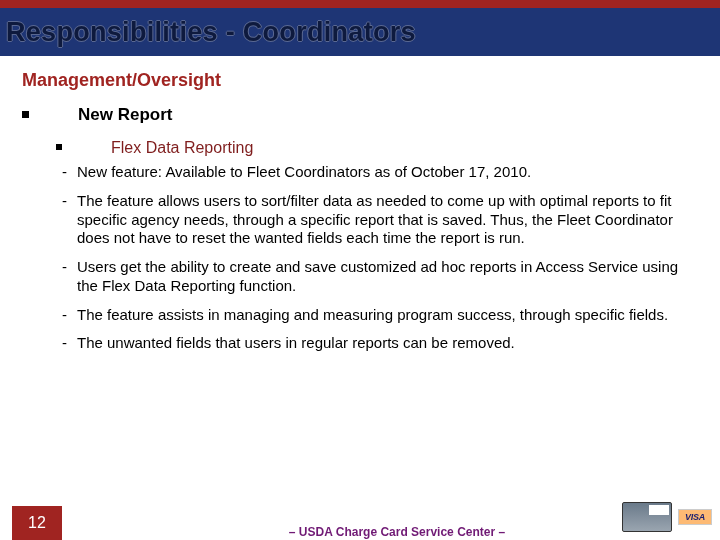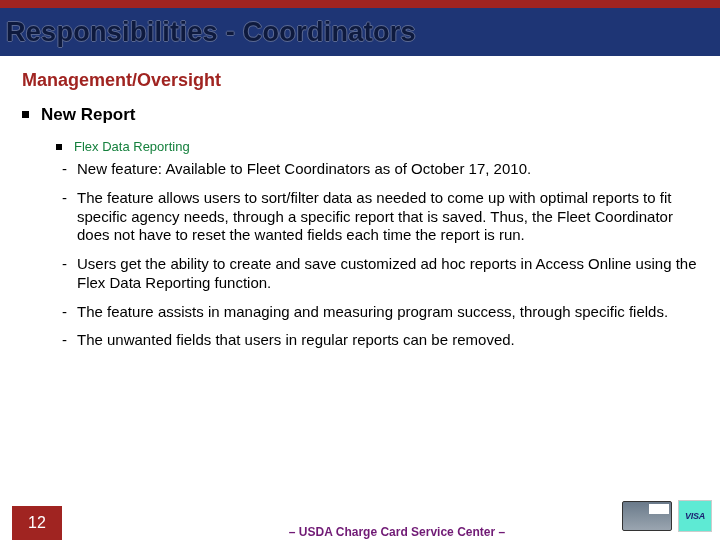--- a/index.html
+++ b/index.html
@@ -3,37 +3,37 @@
 <meta charset="utf-8">
 <style>
   * { box-sizing: border-box; margin: 0; padding: 0; }
   html, body { width: 720px; height: 540px; font-family: Arial, Helvetica, sans-serif; background: #fff; overflow: hidden; }
   .slide { position: relative; width: 720px; height: 540px; border-radius: 30px; }
   .topbar { width: 100%; height: 8px; background: #a02421; }
   .titlebar { width: 100%; height: 48px; background: #1e3575; display: flex; align-items: center; padding-left: 6px; }
   .title { font-size: 27px; font-weight: bold; color: #0e1a3e; text-shadow: 1px 0 0 #5a6891, -1px 0 0 #5a6891, 0 1px 0 #5a6891, 0 -1px 0 #5a6891; letter-spacing: 0.3px; }
   .content { padding: 14px 22px 0 22px; }
   .section { font-size: 18px; font-weight: bold; color: #a02421; margin-bottom: 14px; }
-  .bullet-row { display: flex; align-items: flex-start; }
+  .bullet-row { display: flex; align-items: flex-start; gap: 37px; }
   .square { width: 7px; height: 7px; background: #000; display: inline-block; margin-top: 6px; margin-right: 12px; flex-shrink: 0; }
   .square-sm { width: 6px; height: 6px; margin-top: 5px; margin-right: 12px; }
   .l1 { font-size: 17px; font-weight: bold; color: #000; margin-bottom: 14px; }
   .l2-wrap { margin-left: 34px; margin-bottom: 6px; }
-  .l2 { font-size: 13px; color: #15803d; }
+  .l2 { font-size: 16px; color: #7f1d1d; }
   .l3-list { margin-left: 40px; }
   .l3-row { display: flex; align-items: flex-start; margin-bottom: 10px; }
   .dash { color: #000; font-size: 15px; margin-right: 10px; margin-top: 0; flex-shrink: 0; line-height: 1.25; }
   .l3 { font-size: 15px; color: #000; line-height: 1.25; }
   .footer { position: absolute; bottom: 0; left: 12px; width: 100%; height: 34px; display: flex; align-items: flex-end; }
   .pagebox { width: 50px; height: 34px; background: #a02421; color: #fff; display: flex; align-items: center; justify-content: center; font-size: 16px; }
   .footer-center { flex: 1; text-align: center; font-size: 12px; font-weight: bold; color: #701a75; line-height: 1.25; }
   .logos { position: absolute; right: 8px; bottom: 8px; display: flex; align-items: center; gap: 6px; }
   .logo-card { width: 50px; height: 30px; background: linear-gradient(#6a7a8a, #9aa5b0); border: 1px solid #333; border-radius: 2px; position: relative; }
   .logo-card::after { content: ""; position: absolute; right: 2px; top: 2px; width: 20px; height: 10px; background: #fff; }
-  .logo-visa { width: 34px; height: 32px; background: #5eead4; display: flex; align-items: center; justify-content: center; font-size: 9px; font-weight: bold; font-style: italic; color: #1a1f71; border: 1px solid #ccc; letter-spacing: -0.3px; }
+  .logo-visa { width: 34px; height: 16px; background: #fdba74; display: flex; align-items: center; justify-content: center; font-size: 9px; font-weight: bold; font-style: italic; color: #1a1f71; border: 1px solid #ccc; letter-spacing: -0.3px; }
 </style>
 </head>
 <body>
 
 <div class="slide">
 
   <div class="topbar"></div>
 
   <div class="titlebar">
     <div class="title">Responsibilities - Coordinators</div>
@@ -57,21 +57,21 @@
       <div class="l3-row">
         <span class="dash">-</span>
         <span class="l3">New feature: Available to Fleet Coordinators as of October 17, 2010.</span>
       </div>
       <div class="l3-row">
         <span class="dash">-</span>
         <span class="l3">The feature allows users to sort/filter data as needed to come up with optimal reports to fit specific agency needs, through a specific report that is saved.  Thus, the Fleet Coordinator does not have to reset the wanted fields each time the report is run.</span>
       </div>
       <div class="l3-row">
         <span class="dash">-</span>
-        <span class="l3">Users get the ability to create and save customized ad hoc reports in Access Online using the Flex Data Reporting function.</span>
+        <span class="l3">Users get the ability to create and save customized ad hoc reports in Access Service using the Flex Data Reporting function.</span>
       </div>
       <div class="l3-row">
         <span class="dash">-</span>
         <span class="l3">The feature assists in managing and measuring program success, through specific fields.</span>
       </div>
       <div class="l3-row">
         <span class="dash">-</span>
         <span class="l3">The unwanted fields that users in regular reports can be removed.</span>
       </div>
     </div>

